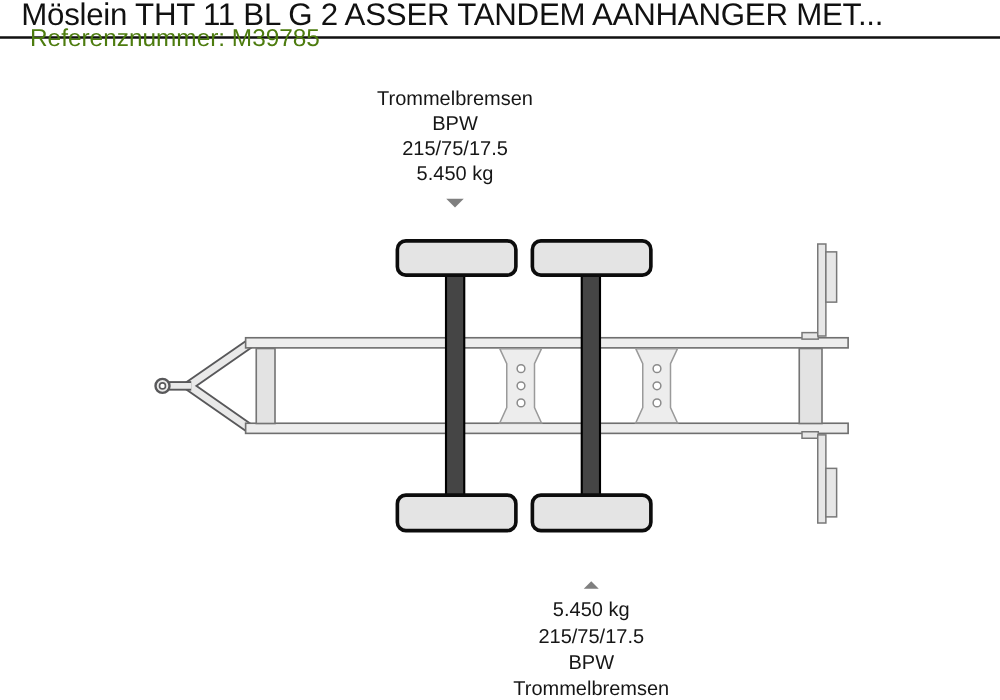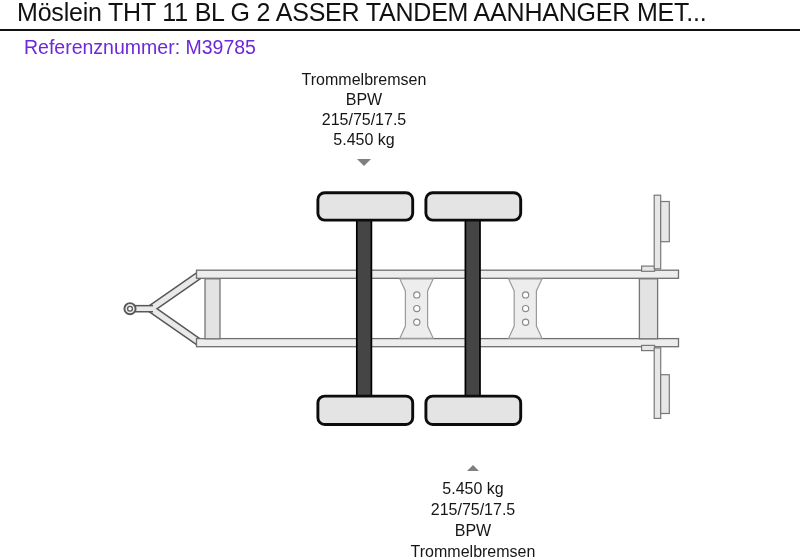--- a/index.html
+++ b/index.html
@@ -29,24 +29,24 @@
     position: absolute;
     left: 0;
     top: 29px;
     width: 800px;
     height: 2px;
     background: #111111;
   }
   .reference {
     position: absolute;
     left: 24px;
-    top: 36px;
+    top: 20px;
     font-size: 19.5px;
     line-height: 22px;
-    color: #6d28d9;
+    color: #4d7c0f;
     white-space: nowrap;
   }
   .anno {
     position: absolute;
     width: 300px;
     text-align: center;
     color: #161616;
     font-size: 16px;
   }
   .anno.front { left: 214px; top: 70px; line-height: 20px; }

